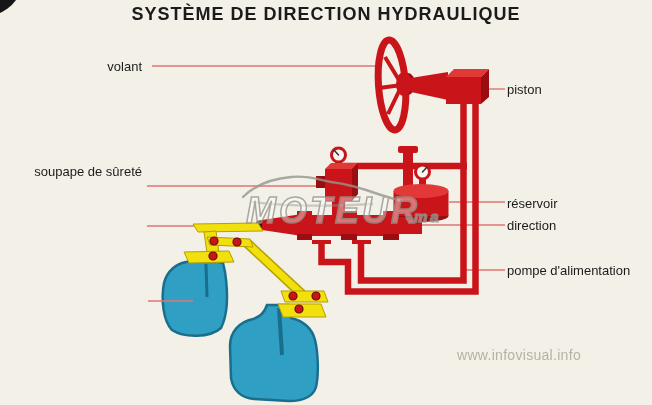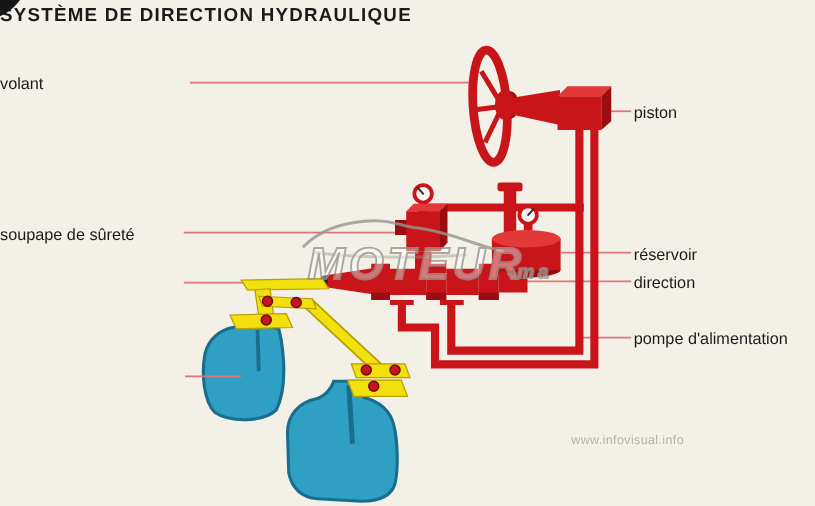--- a/index.html
+++ b/index.html
@@ -4,26 +4,26 @@
 <style>
   :root{
     --red:#c9151a; --red-dark:#9a0e12; --red-light:#e23838;
     --leader:#e07575; --yellow:#f2df0e; --yellow-dark:#b7a000;
     --blue:#2f9fc3; --blue-dark:#1a6e8d; --background:#f3f0e7;
     --text:#1b1b1b; --watermark:#96968f; --url-gray:#b5b1a6;
   }
   html,body{margin:0;padding:0}
   .stage{position:relative;width:652px;height:405px;background:var(--background);
          font-family:"Liberation Sans",sans-serif;overflow:hidden}
-  .title{position:absolute;top:4px;left:0;right:0;text-align:left;
-         font-weight:bold;font-size:15px;letter-spacing:1px;color:var(--text)}
+  .title{position:absolute;top:4px;left:0;right:0;text-align:center;
+         font-weight:bold;font-size:18px;letter-spacing:1px;color:var(--text)}
   .label{position:absolute;font-size:13px;color:var(--text);white-space:nowrap}
-  .label.l{left:0;width:142px;text-align:left}
+  .label.l{left:0;width:142px;text-align:right}
   .label.r{left:507px}
-  .url{position:absolute;left:457px;top:347px;font-size:10px;
+  .url{position:absolute;left:457px;top:347px;font-size:14px;
        letter-spacing:.3px;color:var(--url-gray)}
   svg.diagram{position:absolute;left:0;top:0}
   .pipe{fill:none;stroke:var(--red);stroke-width:6.5;stroke-linecap:butt;stroke-linejoin:miter}
   .leader{stroke:var(--leader);stroke-width:1.4}
   .fr{fill:var(--red)} .frd{fill:var(--red-dark)} .frl{fill:var(--red-light)}
   .fy{fill:var(--yellow);stroke:var(--yellow-dark);stroke-width:1}
   .fb{fill:var(--blue);stroke:var(--blue-dark);stroke-width:2.5}
   .gauge{fill:#f7f6f1;stroke:var(--red);stroke-width:3}
   .needle{stroke:#333;stroke-width:1.5;stroke-linecap:round}
   .bolt{fill:var(--red);stroke:#6d0a0c;stroke-width:1.2}
@@ -141,20 +141,20 @@
     <g opacity="0.8">
       <path class="wm-car" d="M243,197 C253,187 269,179 291,177 C309,175 319,180 331,182
                C349,184 367,190 381,195 C390,198 398,200 402,201"></path>
       <path class="wm-car" opacity="0.55" d="M253,202 C280,206 330,207 372,204"></path>
       <text x="246" y="223" font-size="36" class="wm-text">MOTEUR</text>
       <text x="406" y="222" font-size="15" class="wm-text">-ma</text>
     </g>
   </svg>
 
   <div class="label l" style="top:59px">volant</div>
-  <div class="label l" style="top:180px">soupape de sûreté</div>
+  <div class="label l" style="top:164px">soupape de sûreté</div>
   <div class="label r" style="top:82px">piston</div>
   <div class="label r" style="top:196px">réservoir</div>
   <div class="label r" style="top:218px">direction</div>
   <div class="label r" style="top:263px">pompe d'alimentation</div>
 
   <div class="url">www.infovisual.info</div>
 </div>
 
 </body></html>

